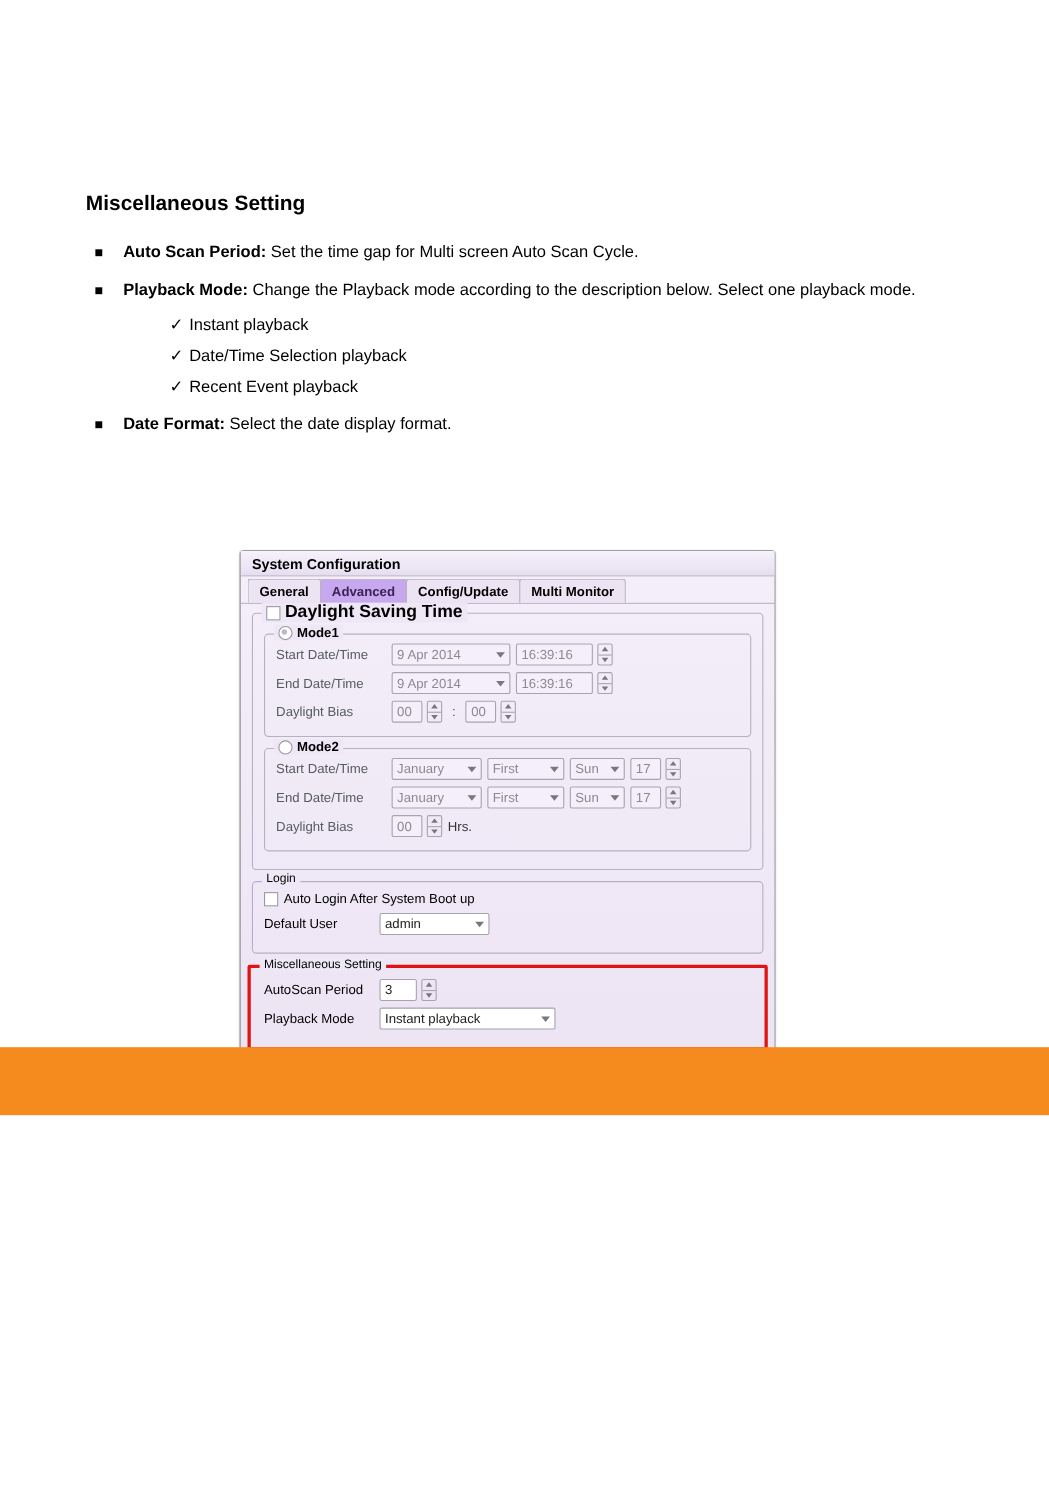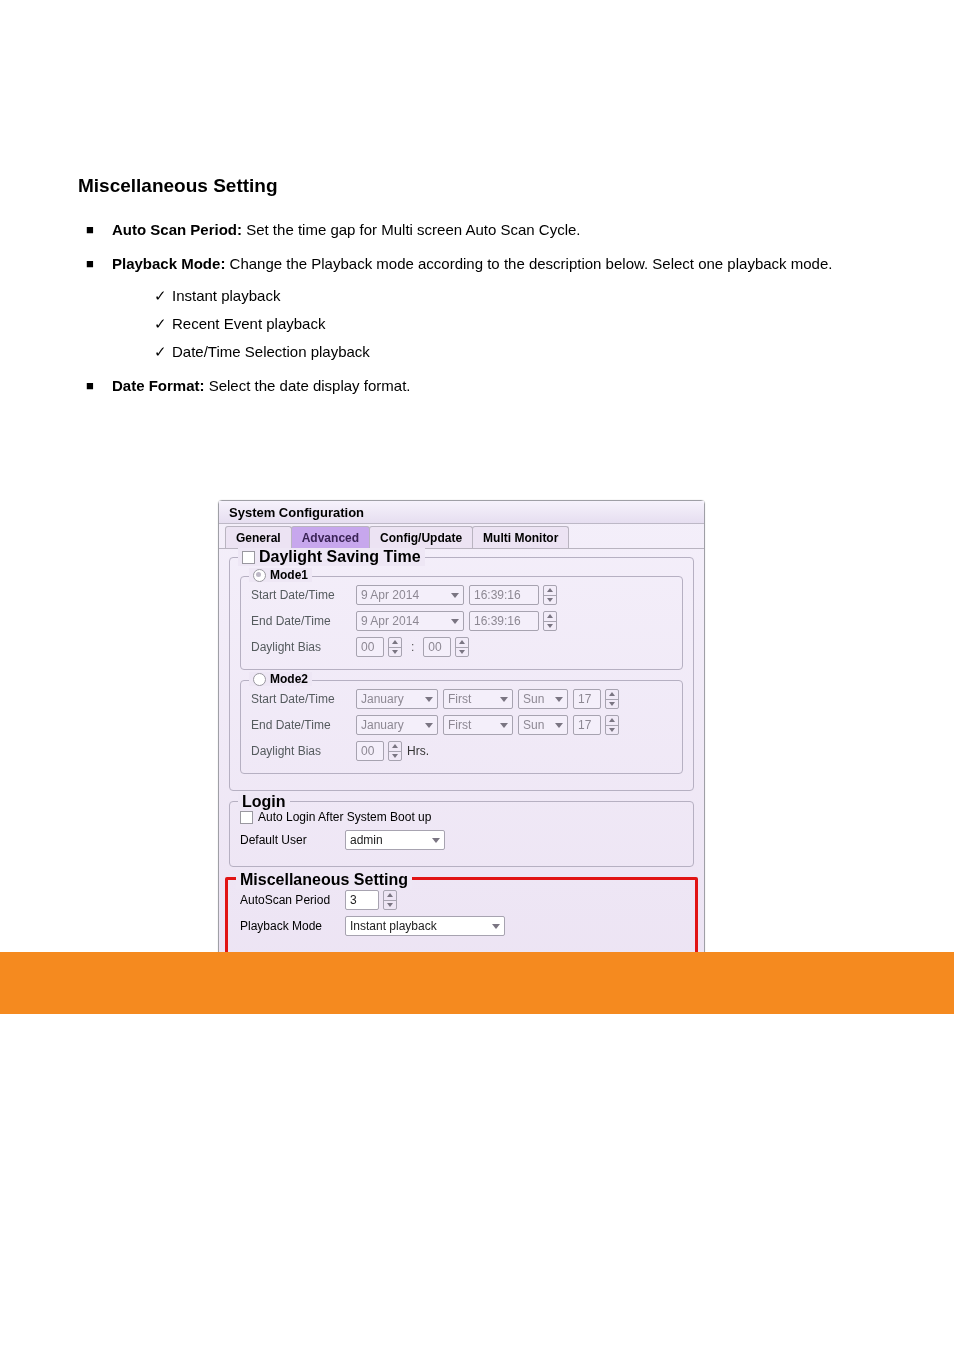--- a/index.html
+++ b/index.html
@@ -126,22 +126,22 @@
     padding: 8px 10px 10px 10px;
     margin-bottom: 10px;
     position: relative;
   }
   .grp-label {
     position: absolute;
     top: -9px;
     left: 8px;
     background: #eee7f5;
     padding: 0 4px;
-    font-weight: bold;
-    font-size: 16px;
+    font-weight: normal;
+    font-size: 11px;
   }
   .grp-check {
     position: absolute;
     top: -10px;
     left: 8px;
     background: #eee7f5;
     padding: 0 4px;
     font-weight: bold;
     font-size: 16px;
     display: flex;
@@ -309,22 +309,22 @@
   <ul class="bullet-list">
     <li>
       <b>Auto Scan Period:</b>
       <span>Set the time gap for Multi screen Auto Scan Cycle.</span>
     </li>
     <li>
       <b>Playback Mode:</b>
       <span>Change the Playback mode according to the description below. Select one playback mode.</span>
       <ul class="sub-list">
         <li>Instant playback</li>
+        <li>Date/Time Selection playback</li>
         <li>Recent Event playback</li>
-        <li>Date/Time Selection playback</li>
       </ul>
     </li>
     <li>
       <b>Date Format:</b>
       <span>Select the date display format.</span>
     </li>
   </ul>
 </div>
 
 <div class="dlg">

